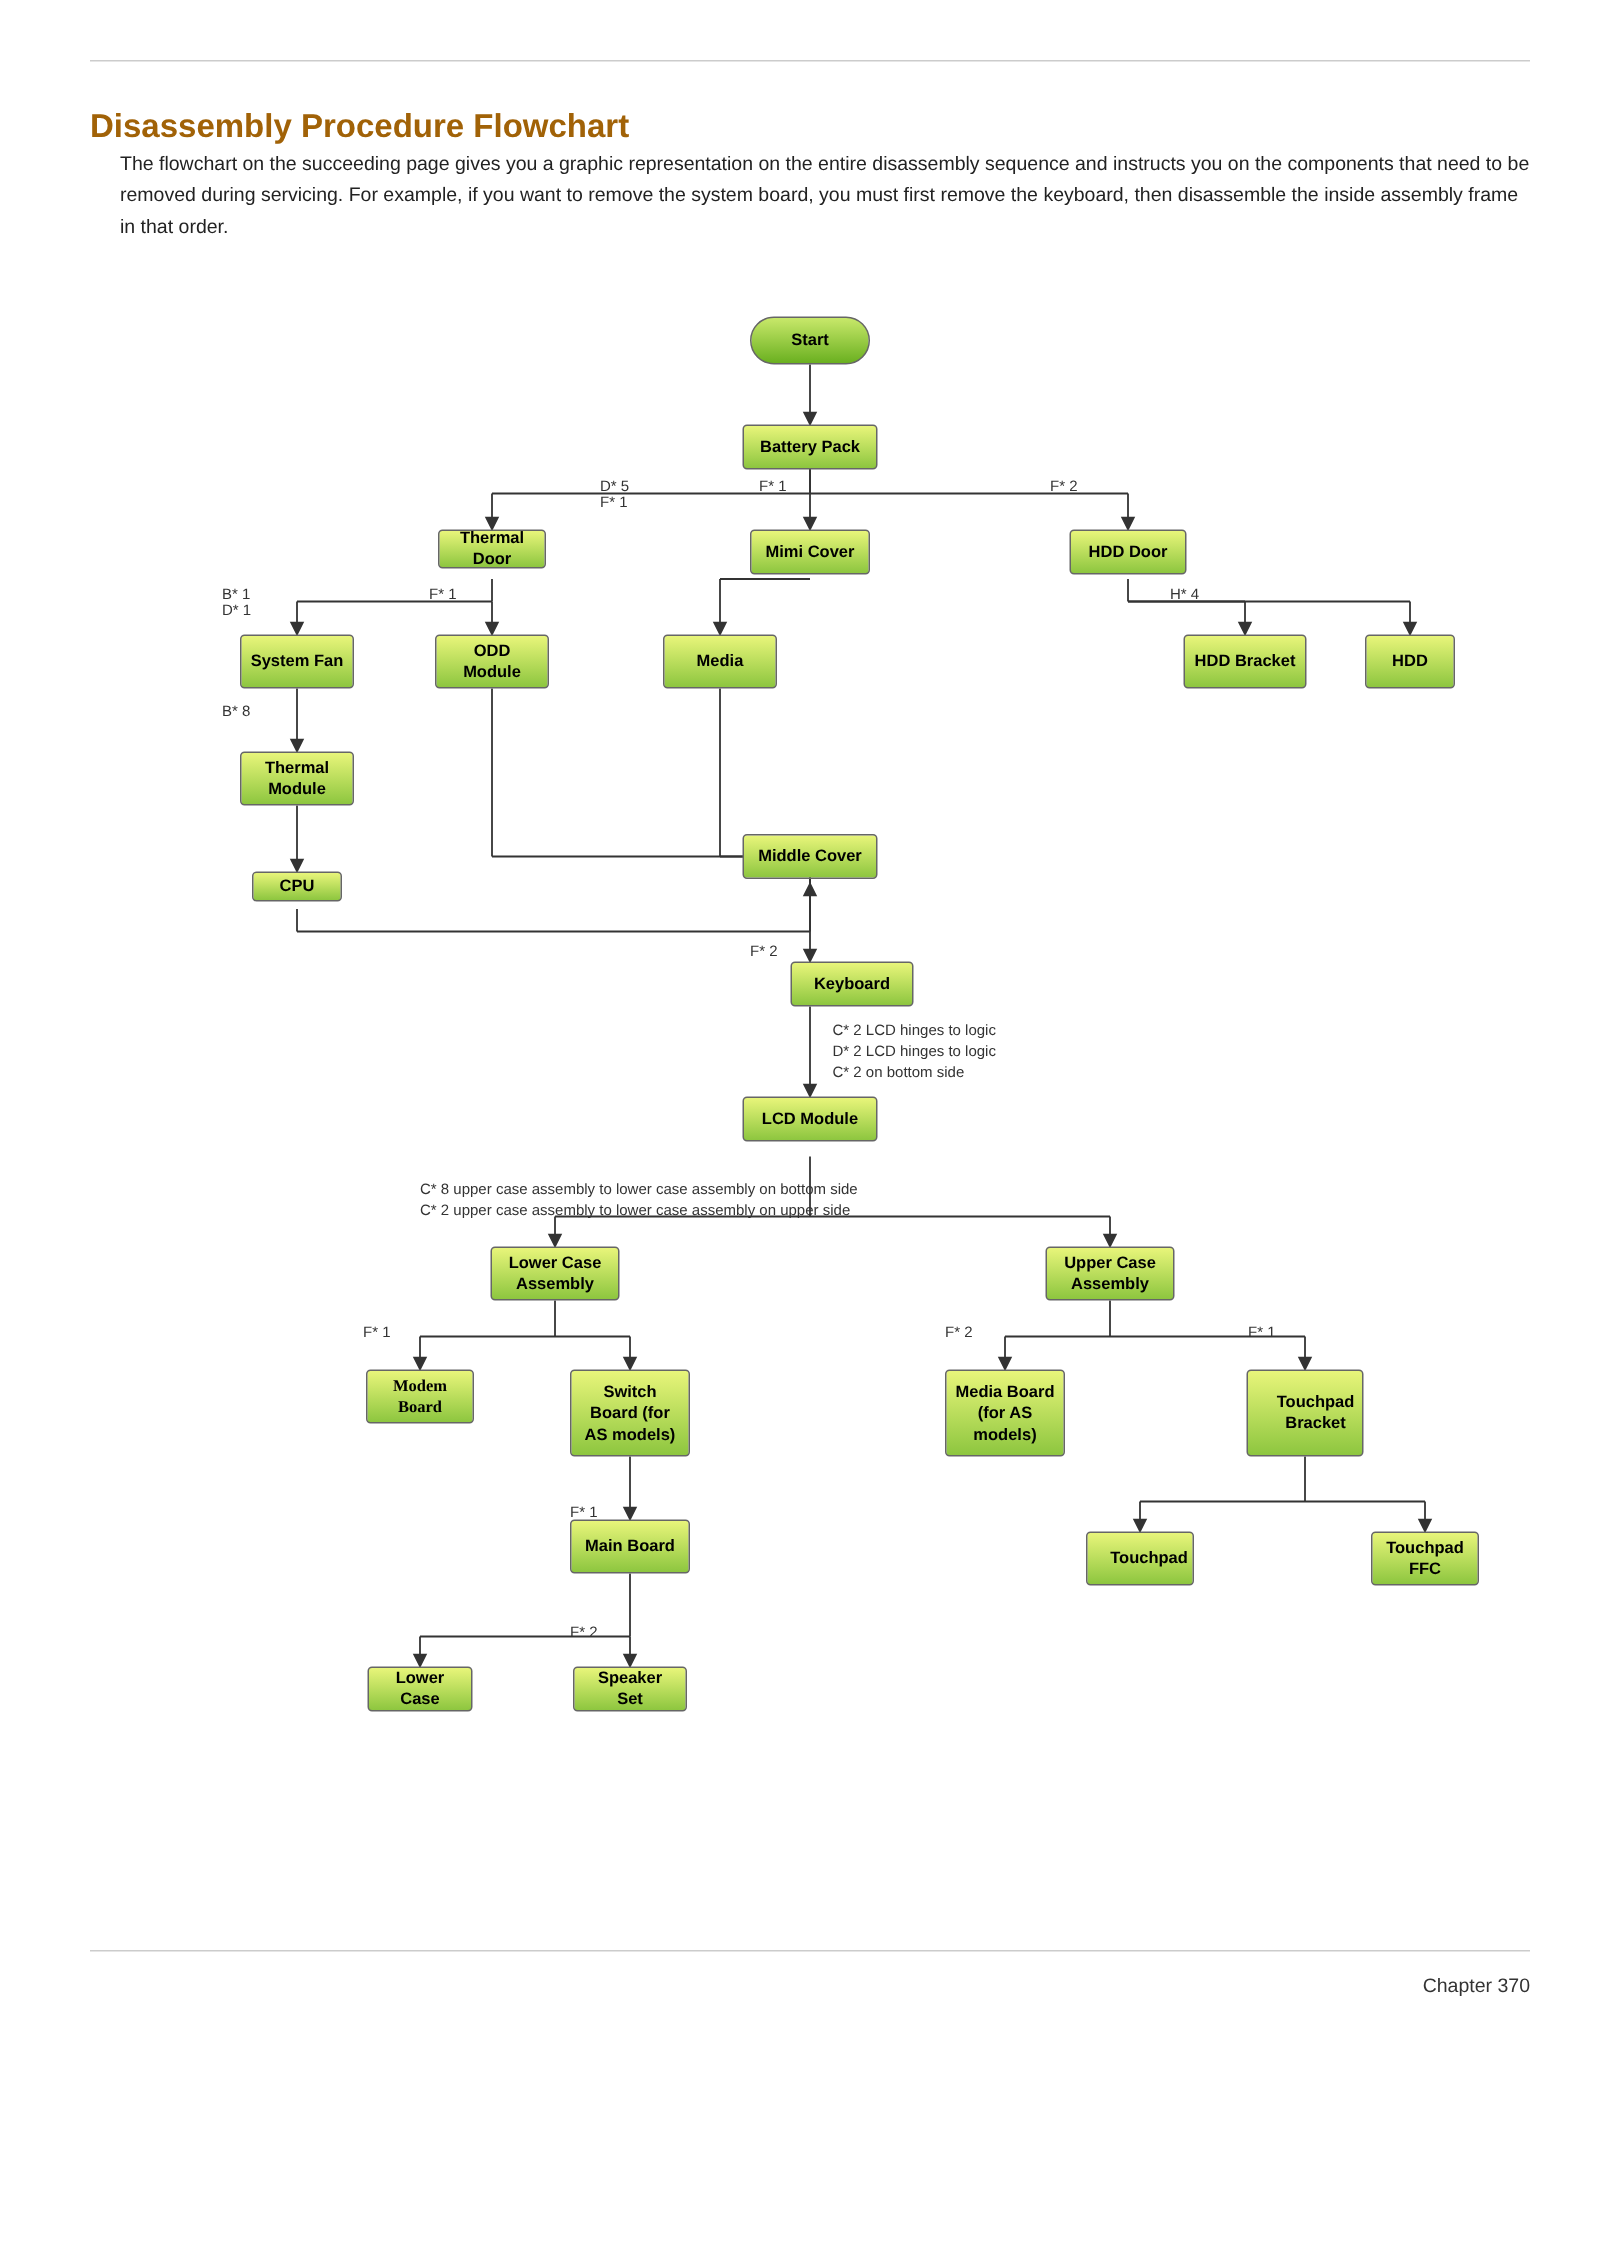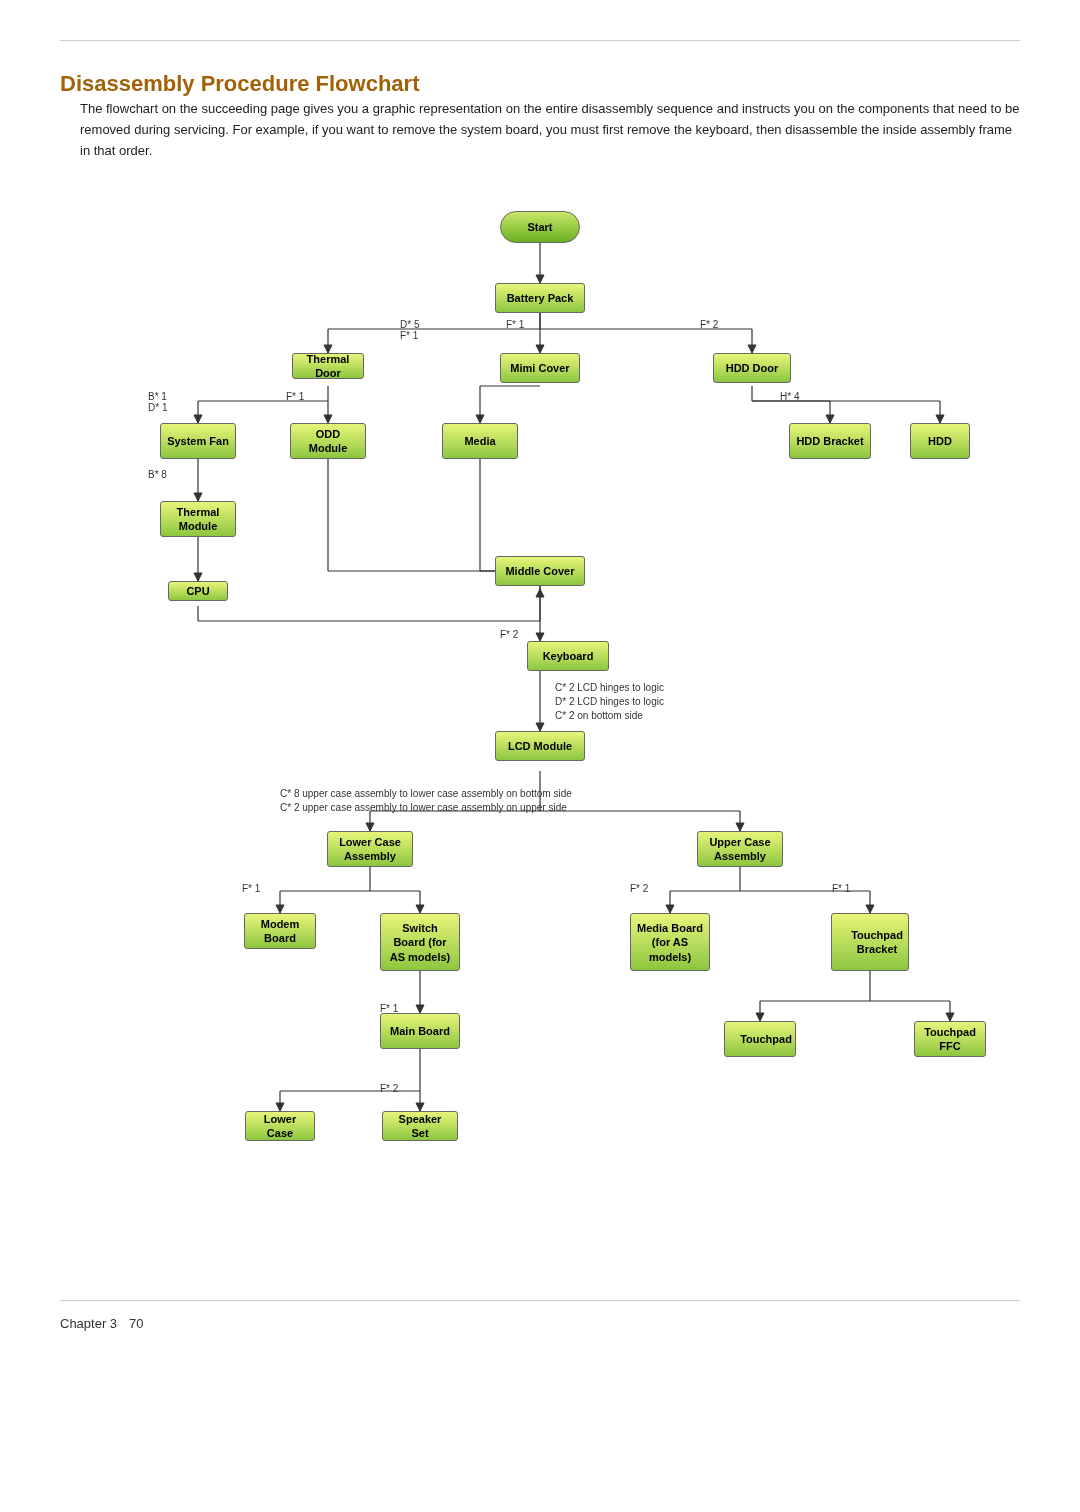--- a/index.html
+++ b/index.html
@@ -38,24 +38,23 @@
       line-height: 1.6;
       margin-bottom: 30px;
       padding-left: 20px;
     }
     .footer {
       position: absolute;
       bottom: 20px;
       left: 60px;
       right: 60px;
       display: flex;
-      justify-content: flex-start;
+      justify-content: flex-end;
       font-size: 13px;
       color: #333;
-      gap: 12px;
     }
 
     
     .flowchart {
       position: relative;
       width: 920px;
       margin: 0 auto;
       height: 1100px;
     }
 
@@ -313,21 +312,21 @@
     </div>
 
     <div class="node rect" style="width:86px;height:36px;left:247px;top:640px;">
       <span>Lower Case Assembly</span>
     </div>
 
     <div class="node rect" style="width:86px;height:36px;left:617px;top:640px;">
       <span>Upper Case Assembly</span>
     </div>
 
-    <div class="node rect" style="width:72px;height:36px;left:164px;top:722px;">
+    <div class="node rect" style="width:72px;height:36px;left:164px;top:722px;font-family:Liberation Serif, serif;">
       <span>Modem Board</span>
     </div>
 
     <div class="node rect" style="width:80px;height:58px;left:300px;top:722px;">
       <span>Switch Board (for AS models)</span>
     </div>
 
     <div class="node rect" style="width:80px;height:58px;left:550px;top:722px;">
       <span>Media Board (for AS models)</span>
     </div>

